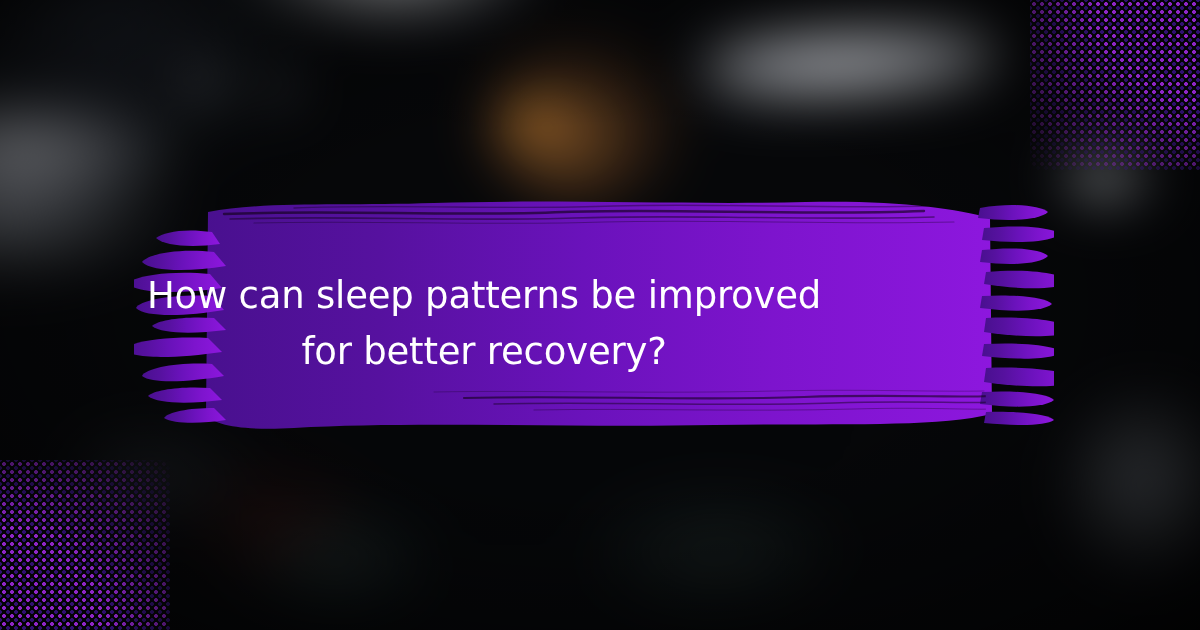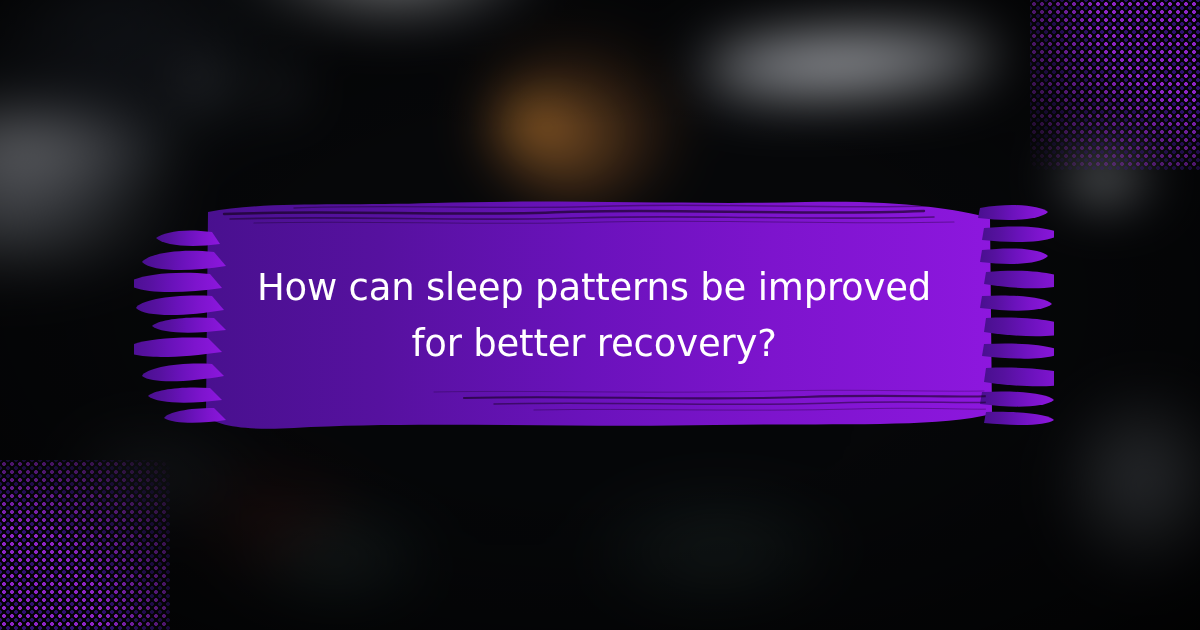--- a/index.html
+++ b/index.html
@@ -163,25 +163,25 @@
     left:134px;
     top:192px;
     width:920px;
     height:248px;
   }
 
   .brush-svg { position:absolute; inset:0; width:100%; height:100%; display:block; }
 
   .quote-layer {
     position:absolute;
-    left:0; top:0;
+    left:0; top:8px;
     width:920px; height:248px;
     display:flex;
     align-items:center;
-    justify-content:center;
+    justify-content:flex-start;
   }
 
   .quote-text {
     width:700px;
     text-align:center;
     color:#ffffff;
     font-family:"DejaVu Sans", sans-serif;
     font-size:37px;
     font-weight:400;
     line-height:56px;

